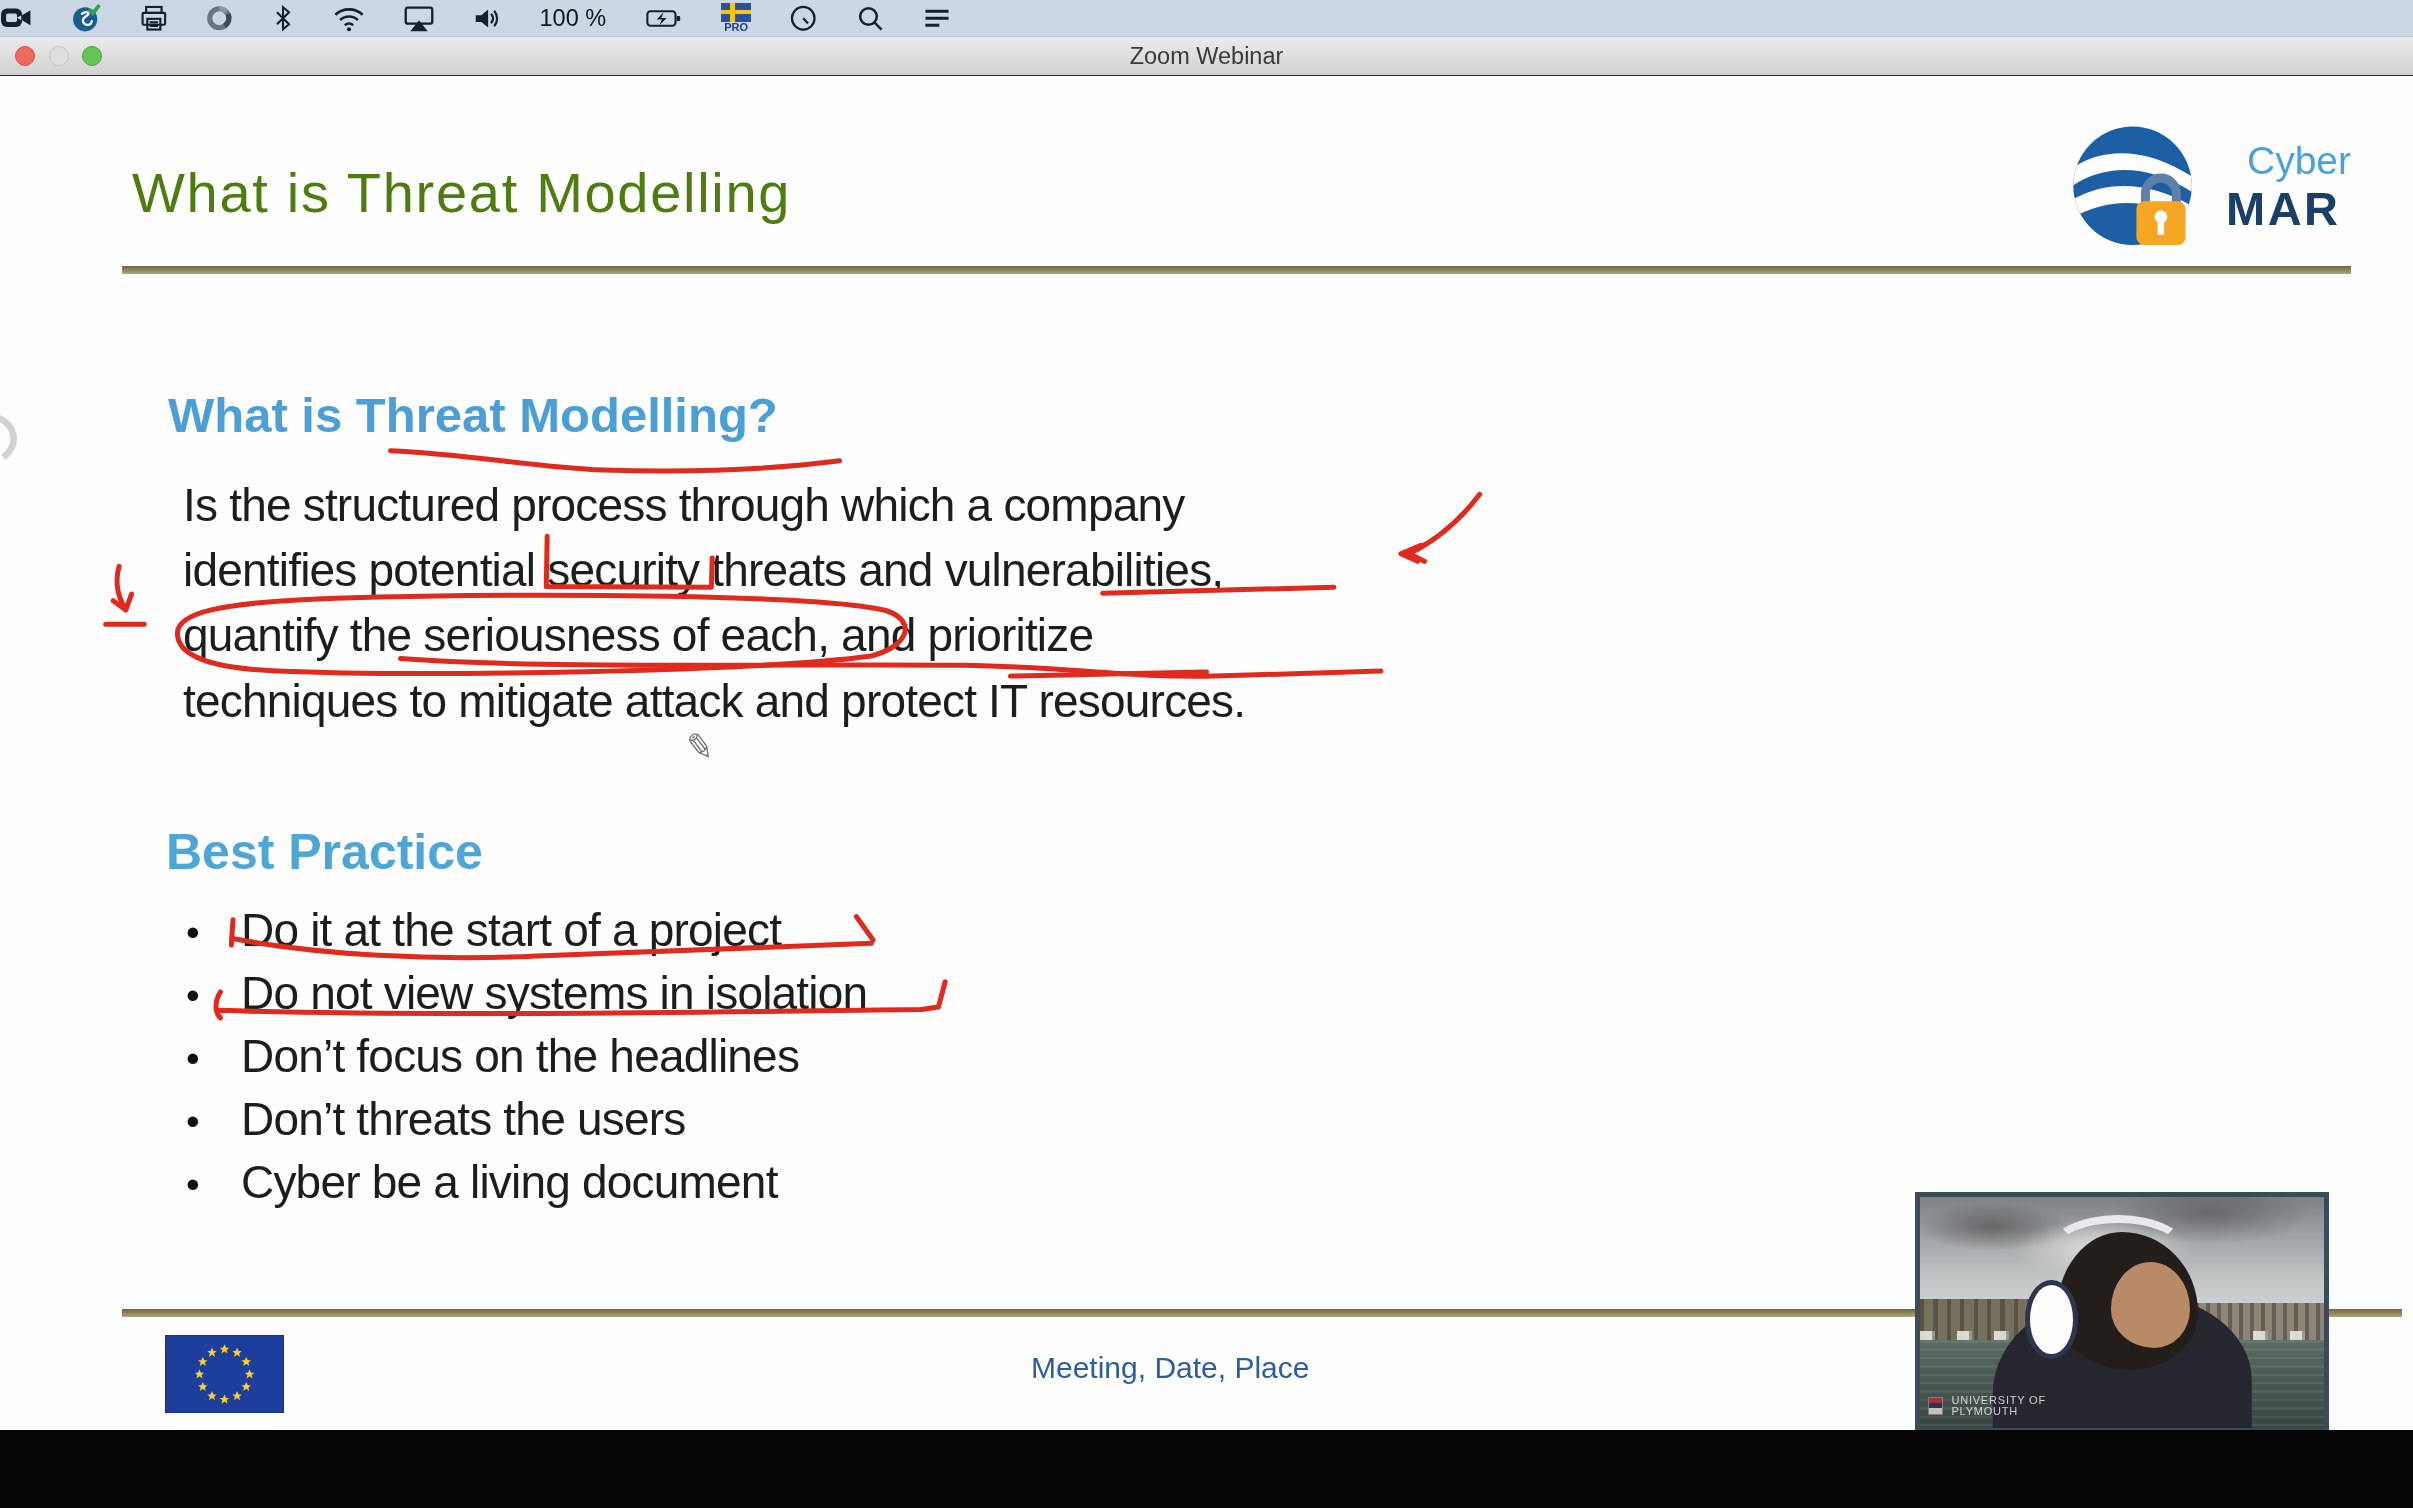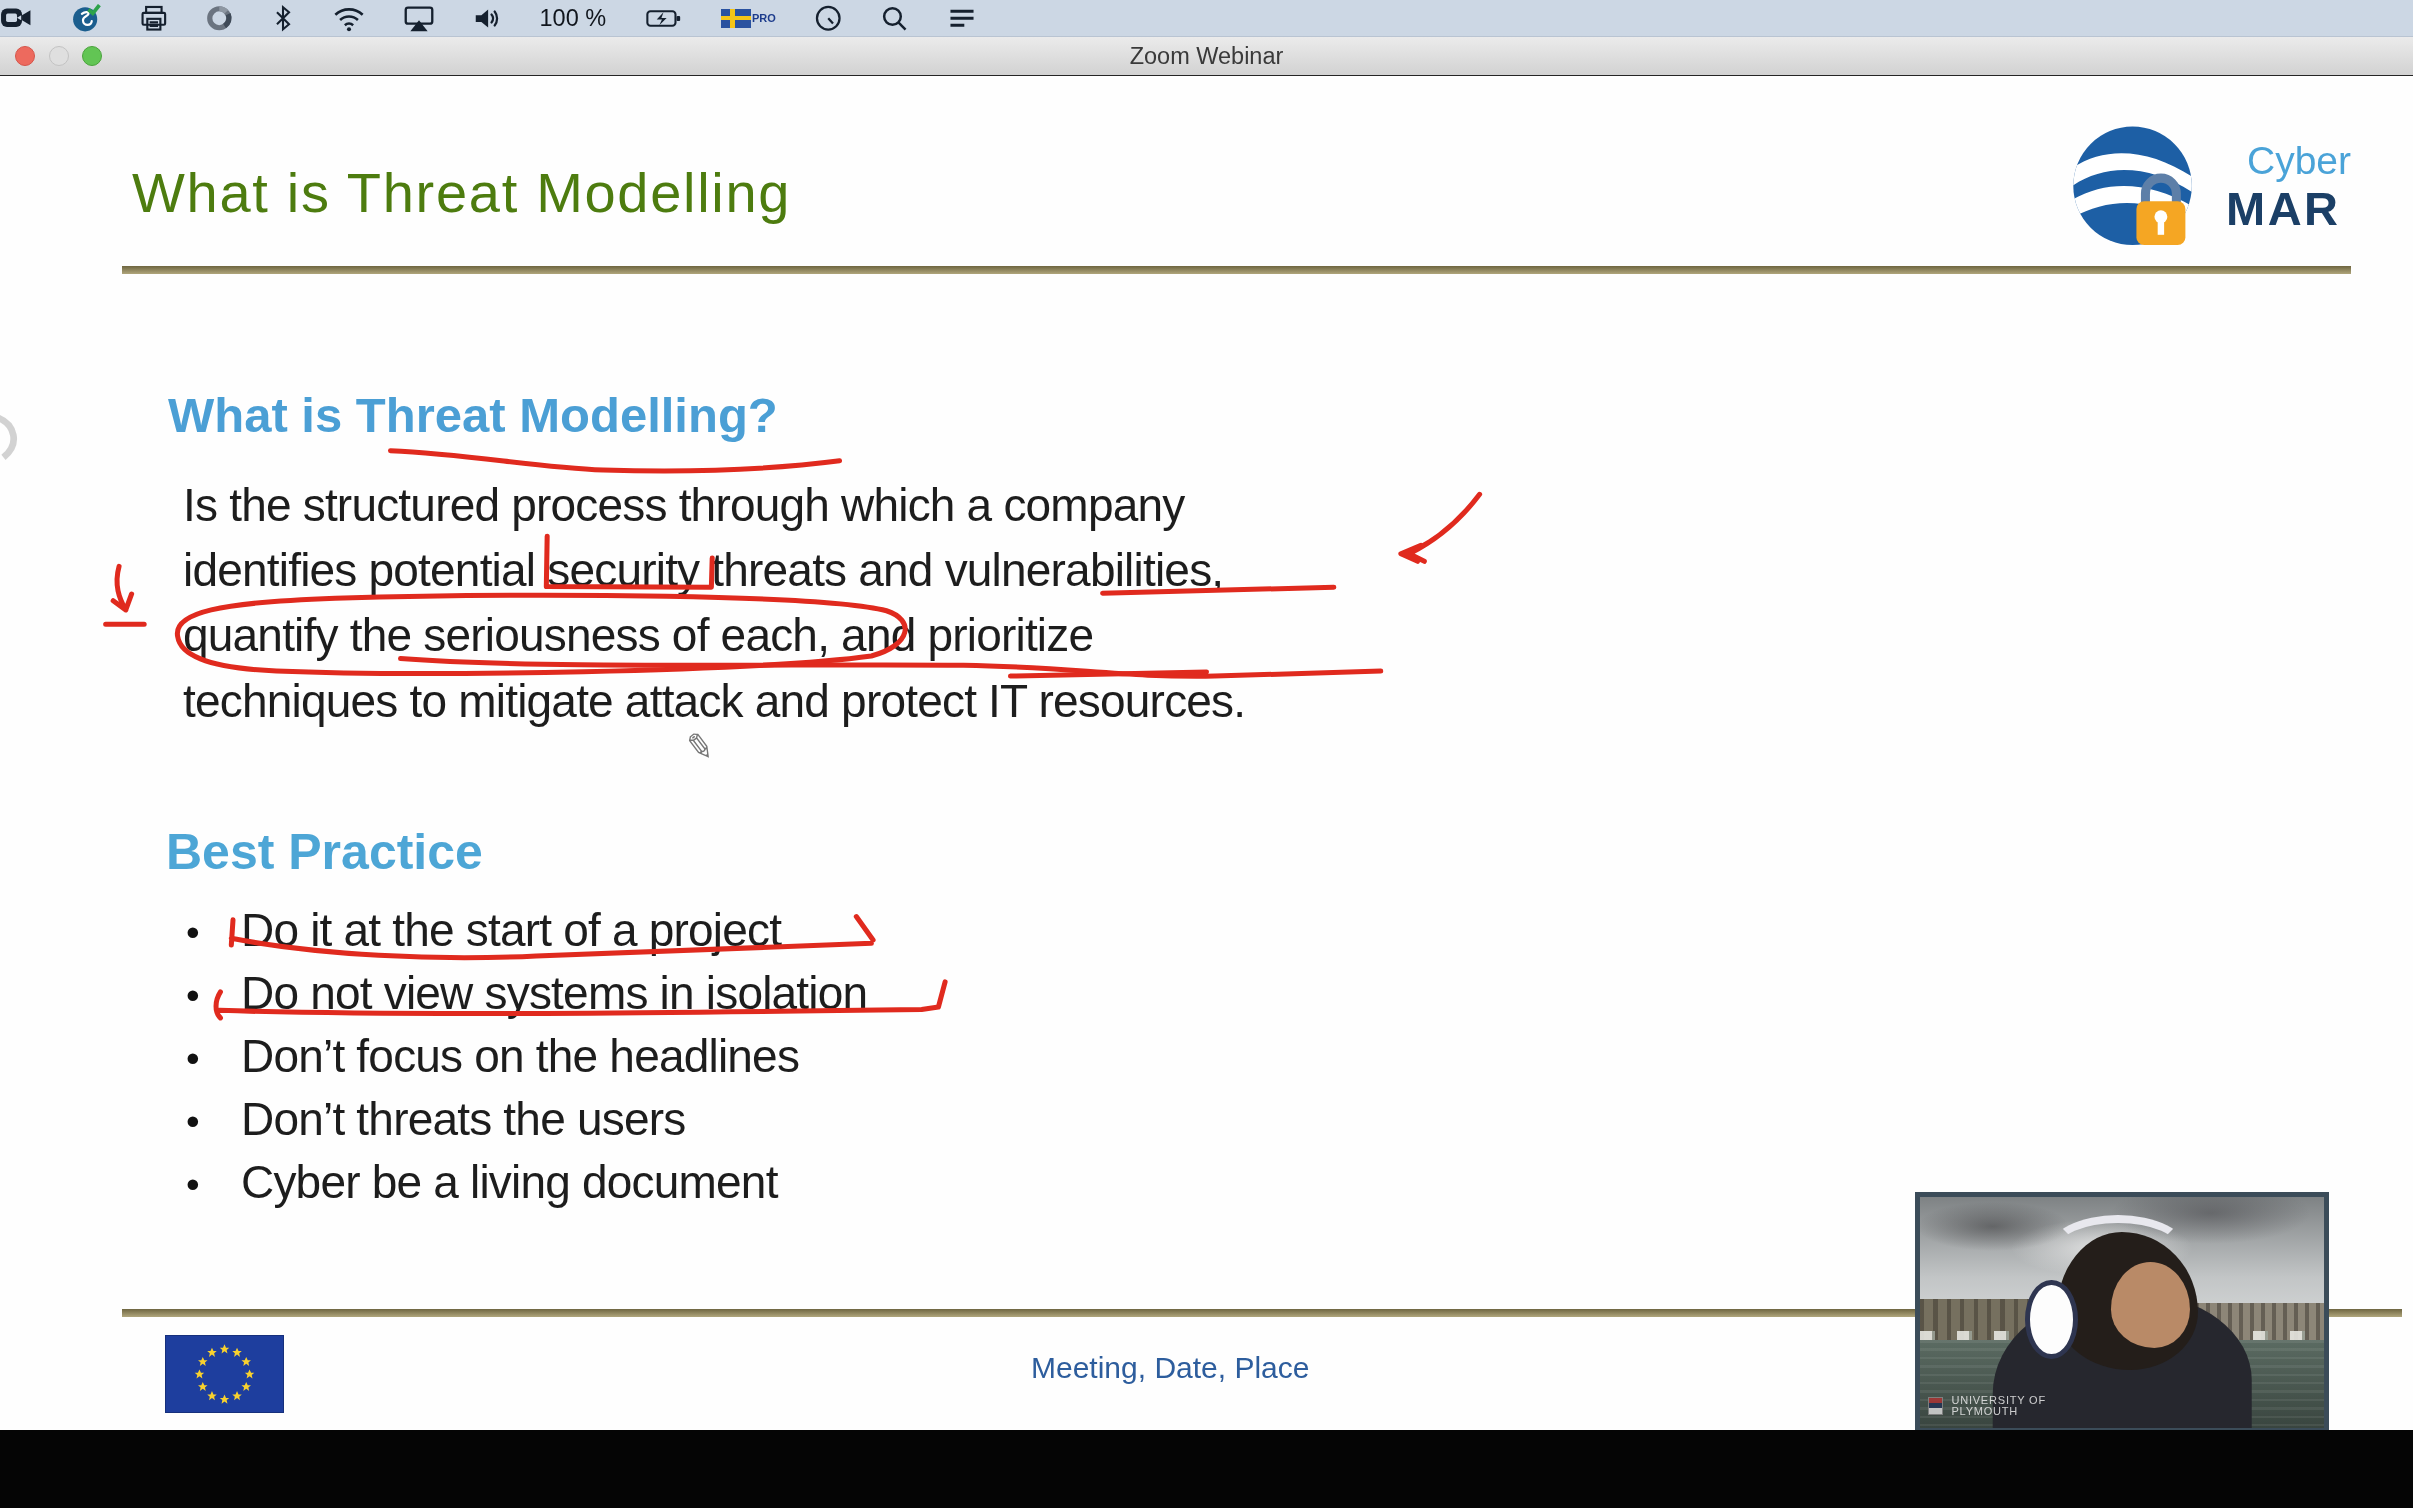--- a/index.html
+++ b/index.html
@@ -10,21 +10,21 @@
   .menubar{position:absolute;left:0;top:0;width:2413px;height:37px;
     background:#ccd7e4;border-bottom:0.8px solid #b9c4d2;display:flex;
     align-items:center;justify-content:space-between;font-size:25px;color:#10151c;}
   .menubar .left{display:flex;align-items:center;padding-left:22px;}
   .menubar .left .apple{margin-right:32px;display:flex;align-items:center;}
   .menubar .app-name{font-weight:bold;margin-right:37px;}
   .menubar .mitem{margin-right:35px;}
   .menubar .right{display:flex;align-items:center;gap:38px;padding-right:18.4px;}
   .sicon{display:flex;align-items:center;justify-content:center;height:37px;}
   .batt-label{font-size:23.5px;color:#10151c;}
-  .flagwrap{display:flex;flex-direction:row;align-items:center;gap:0.8px;}
+  .flagwrap{display:flex;flex-direction:column;align-items:center;gap:0.8px;}
   .seflag{width:30px;height:19px;background:#2a52a0;position:relative;}
   .seflag:before{content:"";position:absolute;left:0;top:7.5px;width:30px;height:4.2px;background:#f5c518;}
   .seflag:after{content:"";position:absolute;left:9.2px;top:0;width:4.2px;height:19px;background:#f5c518;}
   .flag-caption{font-size:11px;font-weight:bold;color:#1d3c8c;line-height:11px;}
 
   
   .titlebar{position:absolute;left:0;top:37px;width:2413px;height:39px;
     background:linear-gradient(#ebebeb,#d2d2d2);border-bottom:1.7px solid #252525;}
   .titlebar .wtitle{position:absolute;left:0;top:0;width:100%;height:38px;line-height:38px;
     text-align:center;font-size:23.5px;color:#3a3a3a;}

